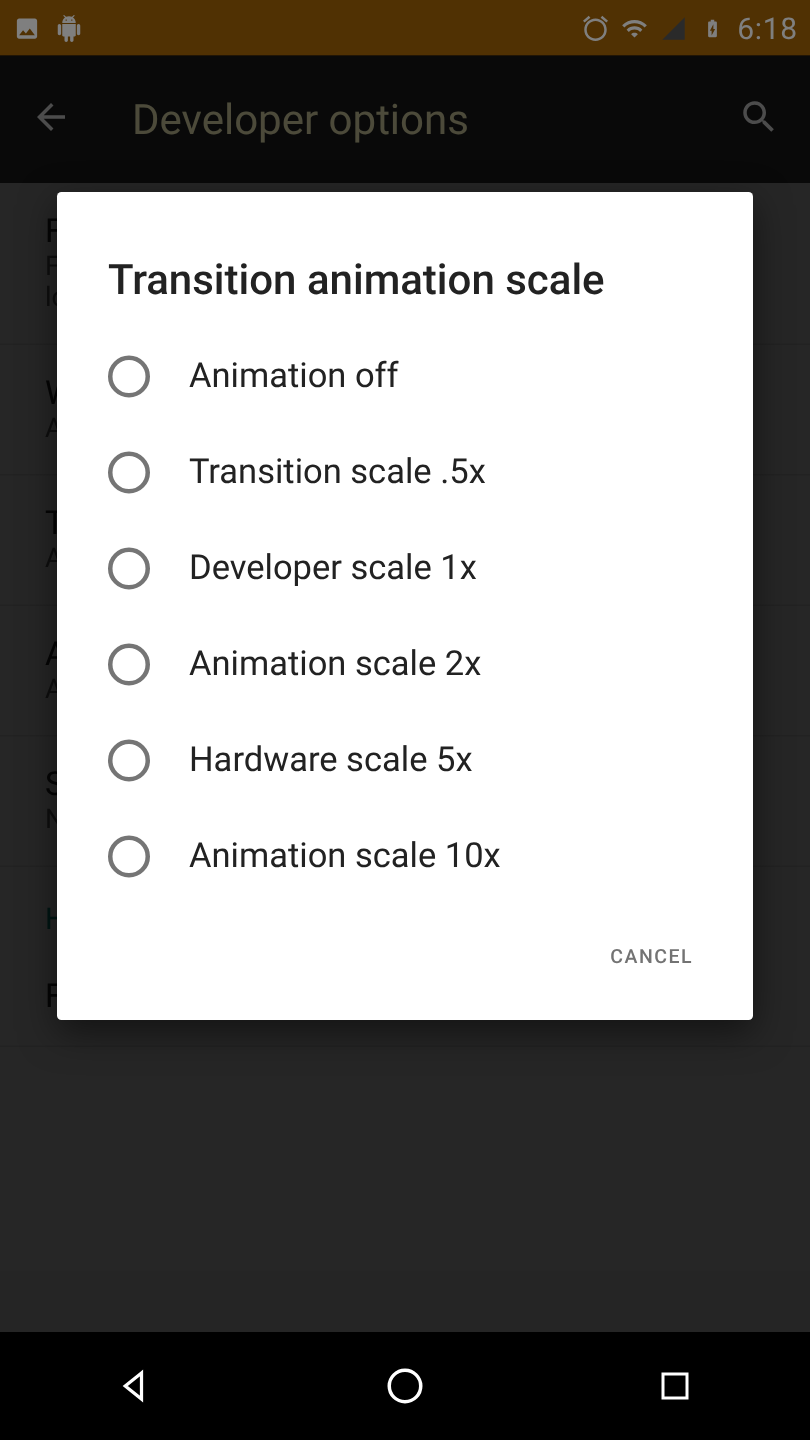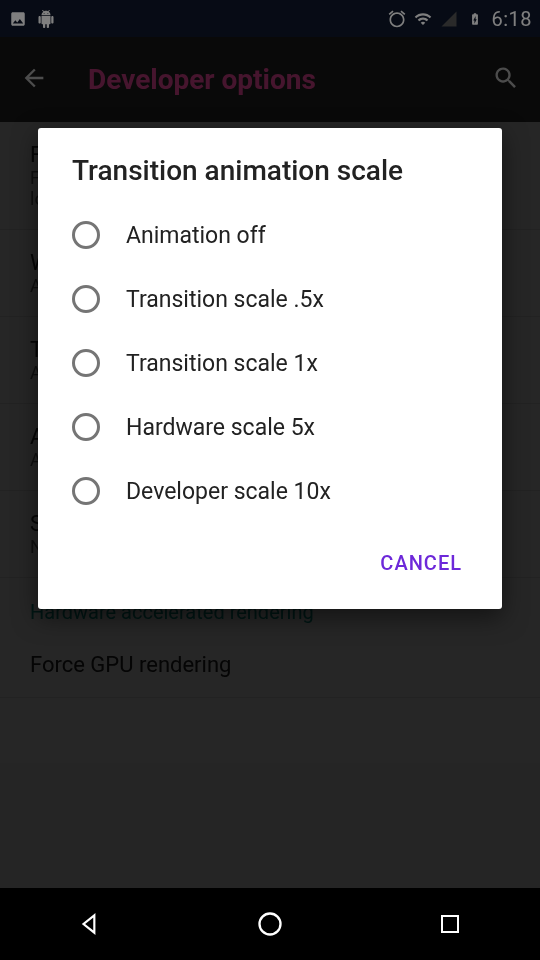--- a/index.html
+++ b/index.html
@@ -10,21 +10,21 @@
     }
     body {
       width: 540px;
       height: 960px;
       background: #000;
       position: relative;
       overflow: hidden;
     }
     .status-bar {
       height: 37px;
-      background: #0f172a;
+      background: #a16207;
       display: flex;
       align-items: center;
       justify-content: space-between;
       padding: 0 8px;
       color: #fff;
       font-size: 20px;
     }
     .status-left {
       display: flex;
       gap: 8px;
@@ -52,23 +52,23 @@
       display: flex;
       align-items: center;
       padding: 0 20px;
       opacity: 0.6;
     }
     .back-arrow {
       color: #fff;
       margin-right: 40px;
     }
     .header-title {
-      color: #ec4899;
+      color: #fef9c3;
       font-size: 28px;
-      font-weight: 700;
+      font-weight: 400;
       flex: 1;
     }
     .search-btn {
       color: #fff;
     }
     .bg-content {
       background: #fafafa;
       opacity: 0.3;
       height: calc(100% - 37px - 85px - 72px);
       overflow: hidden;
@@ -108,27 +108,28 @@
       border-radius: 3px;
       z-index: 20;
       box-shadow: 0 8px 24px rgba(0,0,0,0.5);
       padding-top: 26px;
     }
     .dialog-title {
       font-size: 28px;
       font-weight: 500;
       color: #222;
       padding: 0 34px 12px;
+      margin-top: 16px;
     }
     .radio-list {
       padding: 4px 0;
     }
     .radio-item {
       display: flex;
-      align-items: center;
+      align-items: flex-start;
       padding: 18px 34px;
       gap: 26px;
       cursor: pointer;
     }
     .radio-circle {
       width: 28px;
       height: 28px;
       border: 3px solid #757575;
       border-radius: 50%;
       flex-shrink: 0;
@@ -151,22 +152,22 @@
     .radio-label {
       font-size: 23px;
       color: #222;
     }
     .dialog-actions {
       display: flex;
       justify-content: flex-end;
       padding: 14px 28px 24px;
     }
     .cancel-btn {
-      color: #6d28d9;
-      font-size: 20px;
+      color: #737373;
+      font-size: 13px;
       font-weight: 500;
       letter-spacing: 1px;
       background: none;
       border: none;
       padding: 10px 12px;
       cursor: pointer;
     }
     .nav-bar {
       position: absolute;
       bottom: 0;
@@ -277,29 +278,33 @@
       <div class="radio-item">
         <div class="radio-circle"></div>
         <span class="radio-label">Animation off</span>
       </div>
       <div class="radio-item">
         <div class="radio-circle"></div>
         <span class="radio-label">Transition scale .5x</span>
       </div>
       <div class="radio-item">
         <div class="radio-circle"></div>
-        <span class="radio-label">Transition scale 1x</span>
+        <span class="radio-label">Developer scale 1x</span>
+      </div>
+      <div class="radio-item">
+        <div class="radio-circle"></div>
+        <span class="radio-label">Animation scale 2x</span>
       </div>
       <div class="radio-item">
         <div class="radio-circle"></div>
         <span class="radio-label">Hardware scale 5x</span>
       </div>
       <div class="radio-item">
         <div class="radio-circle"></div>
-        <span class="radio-label">Developer scale 10x</span>
+        <span class="radio-label">Animation scale 10x</span>
       </div>
     </div>
   <div class="dialog-actions">
     <button class="cancel-btn">CANCEL</button>
   </div>
 </div>
 
 <div class="nav-bar">
   <div class="nav-btn">
     <svg width="26" height="26" viewBox="0 0 24 24" fill="none" stroke="#fff" stroke-width="2">

